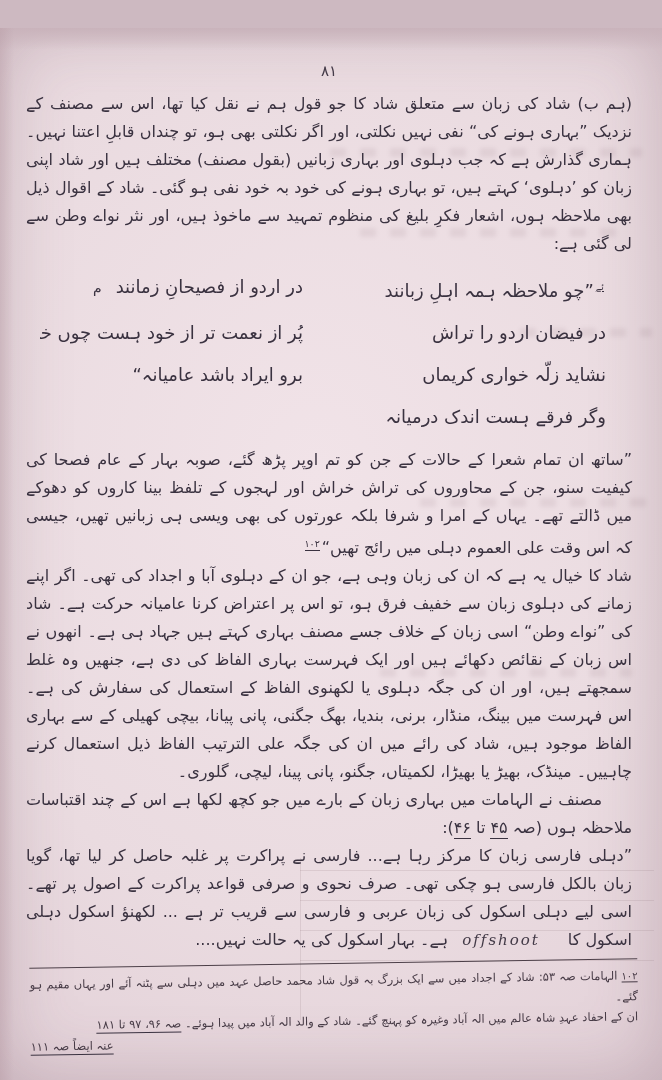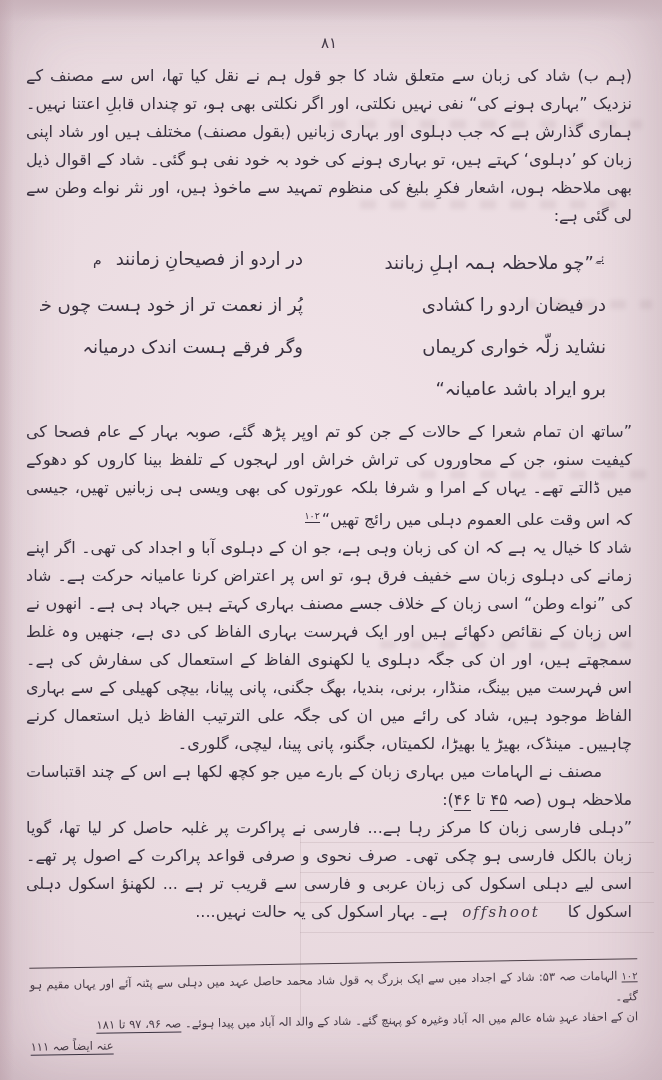--- a/index.html
+++ b/index.html
@@ -5,20 +5,21 @@
   html,body{margin:0;padding:0;}
   body{
     width:662px;height:1080px;overflow:hidden;position:relative;
     background:#cdb9c1;
     font-family:"DejaVu Sans",sans-serif;
   }
   .page{
     position:absolute;inset:0;
     background:radial-gradient(120% 90% at 48% 42%, #f1e3e8 0%, #eadbe0 48%, #e0cdd5 86%, #d3bfc7 100%);
     box-shadow:inset 0 0 70px rgba(110,80,92,.28);
+    margin-top:28px;
   }
   .top-shade{position:absolute;top:0;left:0;right:0;height:22px;
     background:linear-gradient(#c9b3bb, rgba(201,179,187,0));}
   .left-shade{position:absolute;top:0;bottom:0;left:0;width:14px;
     background:linear-gradient(90deg, rgba(180,150,160,.35), rgba(180,150,160,0));}
 
   
   .bleed{position:absolute;inset:0;pointer-events:none;}
   .ghost-stripe{position:absolute;height:9px;filter:blur(2.2px);opacity:.10;
     background:repeating-linear-gradient(90deg,#7d5f6a 0 16px, transparent 16px 30px);}
@@ -85,25 +86,25 @@
 
     <p class="para">(ہم ب) شاد کی زبان سے متعلق شاد کا جو قول ہم نے نقل کیا تھا، اس سے مصنف کے نزدیک ”بہاری ہونے کی“ نفی نہیں نکلتی، اور اگر نکلتی بھی ہو، تو چنداں قابلِ اعتنا نہیں۔ ہماری گذارش ہے کہ جب دہلوی اور بہاری زبانیں (بقول مصنف) مختلف ہیں اور شاد اپنی زبان کو ’دہلوی‘ کہتے ہیں، تو بہاری ہونے کی خود بہ خود نفی ہو گئی۔ شاد کے اقوال ذیل بھی ملاحظہ ہوں، اشعار فکرِ بلیغ کی منظوم تمہید سے ماخوذ ہیں، اور نثر نواے وطن سے لی گئی ہے:</p>
 
     <div class="poem">
       <div class="hemi">
         <sup class="small-corr">ئے</sup><span>”چو ملاحظہ ہمہ اہلِ زبانند</span>
       </div>
       <div class="hemi">
         <span>در اردو از فصیحانِ زمانند</span><span class="mark-m">م</span>
       </div>
-      <div class="hemi">در فیضان اردو را کشادی</div>
+      <div class="hemi">در فیضان اردو را تراش</div>
       <div class="hemi">پُر از نعمت تر از خود ہست چوں خواں</div>
       <div class="hemi">نشاید زلّہ خواری کریماں</div>
+      <div class="hemi">برو ایراد باشد عامیانہ“</div>
       <div class="hemi">وگر فرقے ہست اندک درمیانہ</div>
-      <div class="hemi">برو ایراد باشد عامیانہ“</div>
     </div>
 
     <p class="para">
       <span>”ساتھ ان تمام شعرا کے حالات کے جن کو تم اوپر پڑھ گئے، صوبہ بہار کے عام فصحا کی کیفیت سنو، جن کے محاوروں کی تراش خراش اور لہجوں کے تلفظ بینا کاروں کو دھوکے میں ڈالتے تھے۔ یہاں کے امرا و شرفا بلکہ عورتوں کی بھی ویسی ہی زبانیں تھیں، جیسی کہ اس وقت علی العموم دہلی میں رائج تھیں“</span><sup class="fnref">۱۰۲</sup>
     </p>
 
     <p class="para">شاد کا خیال یہ ہے کہ ان کی زبان وہی ہے، جو ان کے دہلوی آبا و اجداد کی تھی۔ اگر اپنے زمانے کی دہلوی زبان سے خفیف فرق ہو، تو اس پر اعتراض کرنا عامیانہ حرکت ہے۔ شاد کی ”نواے وطن“ اسی زبان کے خلاف جسے مصنف بہاری کہتے ہیں جہاد ہی ہے۔ انھوں نے اس زبان کے نقائص دکھائے ہیں اور ایک فہرست بہاری الفاظ کی دی ہے، جنھیں وہ غلط سمجھتے ہیں، اور ان کی جگہ دہلوی یا لکھنوی الفاظ کے استعمال کی سفارش کی ہے۔ اس فہرست میں بینگ، منڈار، برنی، بندیا، بھگ جگنی، پانی پیانا، بیچی کھیلی کے سے بہاری الفاظ موجود ہیں، شاد کی رائے میں ان کی جگہ علی الترتیب الفاظ ذیل استعمال کرنے چاہییں۔ مینڈک، بھیڑ یا بھیڑا، لکمیتاں، جگنو، پانی پینا، لیچی، گلوری۔</p>
 
     <p class="para indent">
       <span>مصنف نے الہامات میں بہاری زبان کے بارے میں جو کچھ لکھا ہے اس کے چند اقتباسات ملاحظہ ہوں (صہ </span><span class="uref">۴۵</span><span> تا </span><span class="uref">۴۶</span><span>):</span>

